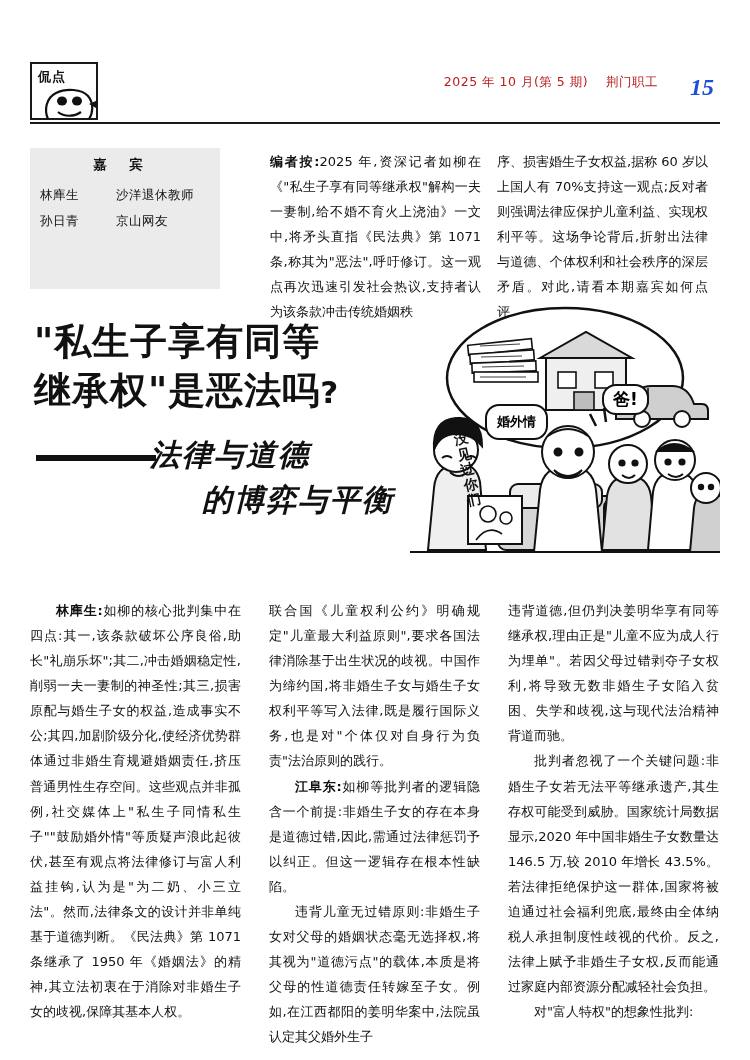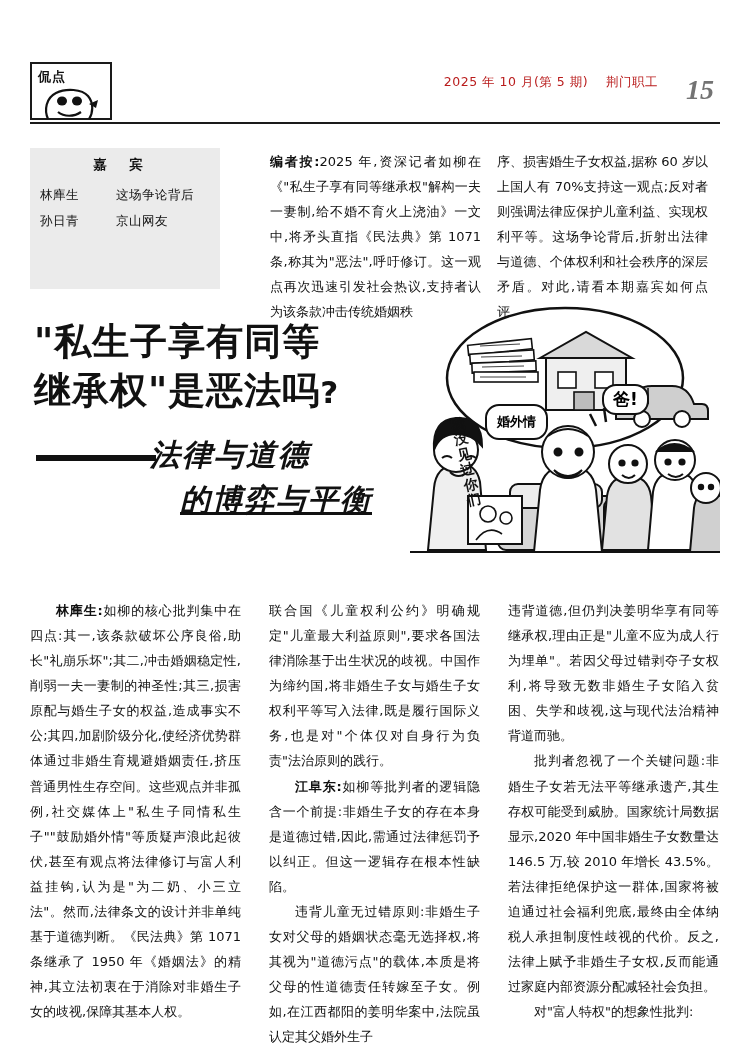--- a/index.html
+++ b/index.html
@@ -31,21 +31,21 @@
     left: 0;
     right: 0;
     bottom: 0;
     height: 2px;
     background: #1a1a1a;
   }
   .kandian-box {
     position: absolute;
     left: 0;
     top: 0;
-    width: 82px;
+    width: 68px;
     height: 58px;
     border: 2px solid #1a1a1a;
     box-sizing: border-box;
   }
   .kandian-label {
     position: absolute;
     left: 6px;
     top: 4px;
     font-size: 13px;
     font-weight: bold;
@@ -64,25 +64,25 @@
     right: 62px;
     top: 12px;
     font-size: 12.5px;
     color: #b91c1c;
     letter-spacing: 0.5px;
   }
   .header-pageno {
     position: absolute;
     right: 6px;
     top: 12px;
-    font-size: 28px;
+    font-size: 24px;
     font-weight: bold;
     font-style: italic;
     font-family: "Liberation Serif", serif;
-    color: #737373;
+    color: #1d4ed8;
   }
 
   
   .guest-box {
     position: absolute;
     left: 30px;
     top: 148px;
     width: 190px;
     height: 141px;
     background: #ebebeb;
@@ -181,22 +181,21 @@
     font-family: "DejaVu Serif", "Liberation Serif", serif;
     font-weight: bold;
     font-style: italic;
     font-size: 30px;
     color: #111;
     letter-spacing: 2px;
     line-height: 1.5;
     white-space: nowrap;
   }
   .subhead .s2 {
-    margin-left: 30px;
-    text-decoration: underline;
+    margin-left: 52px;
   }
 
   .illus {
     position: absolute;
     right: 0;
     top: 0;
     width: 330px;
     height: 280px;
   }
   .bubble-wai {
@@ -288,21 +287,21 @@
       <span>荆门职工</span>
     </div>
     <div class="header-pageno">15</div>
     <div class="header-rule"></div>
   </div>
 
   <div class="guest-box">
     <div class="guest-title">嘉 宾</div>
     <div class="guest-row">
       <div class="guest-name">林㢑生</div>
-      <div class="guest-role">这场争论背后</div>
+      <div class="guest-role">沙洋退休教师</div>
     </div>
     <div class="guest-row">
       <div class="guest-name">孙日青</div>
       <div class="guest-role">京山网友</div>
     </div>
   </div>
 
   <div class="editor-note">
     <div class="editor-col">
       <span class="editor-lead">编者按:</span><span>2025 年,资深记者如柳在《"私生子享有同等继承权"解构一夫一妻制,给不婚不育火上浇油》一文中,将矛头直指《民法典》第 1071 条,称其为"恶法",呼吁修订。这一观点再次迅速引发社会热议,支持者认为该条款冲击传统婚姻秩</span>

